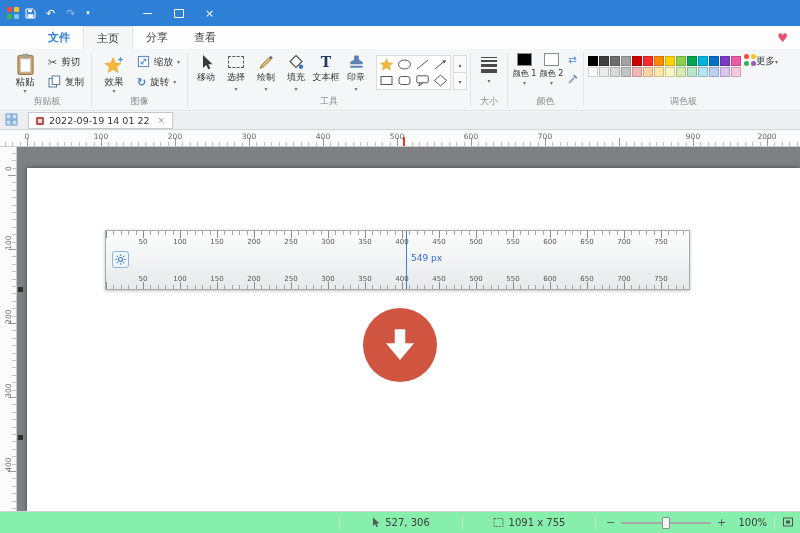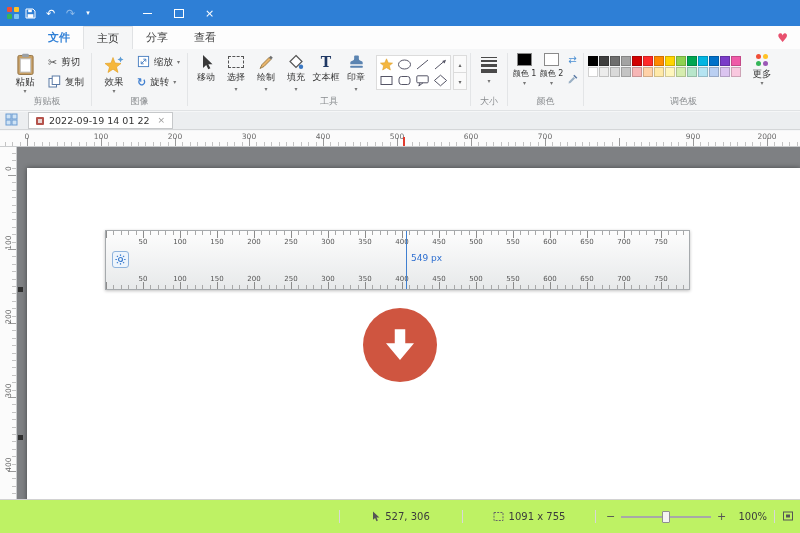--- a/index.html
+++ b/index.html
@@ -56,21 +56,21 @@
   .lines-ic{display:flex;flex-direction:column;gap:2px;align-items:center;}
   .lines-ic i{display:block;width:16px;background:#4a4a4a;}
   .colorwell{width:27px;display:flex;flex-direction:column;align-items:center;padding-top:4px;cursor:default;}
   .cswatch{width:15px;height:13px;border:1px solid #8a8a8a;box-sizing:border-box;display:block;}
   .clabel{font-size:8px;color:#333;margin-top:2px;white-space:nowrap;}
   .swapcol{display:flex;flex-direction:column;align-items:center;gap:5px;padding:6px 2px 0 2px;}
   .swap-g{font-size:10px;color:#4a8fd3;line-height:1;}
   .palrows{display:flex;flex-direction:column;padding-top:6px;}
   .palrow{display:flex;}
   .sw{width:10px;height:10px;margin:0.5px;border:1px solid rgba(0,0,0,.18);box-sizing:border-box;display:block;}
-  .morebtn{width:36px;display:flex;flex-direction:column;align-items:center;padding-top:5px;margin-left:3px;}
+  .morebtn{width:36px;display:flex;align-items:center;padding-top:5px;margin-left:3px;}
   .dots{display:grid;grid-template-columns:5px 5px;gap:2px;margin-bottom:3px;}
   .dots i{width:5px;height:5px;border-radius:50%;display:block;}
   .dots i:nth-child(1){background:#f04e37;}.dots i:nth-child(2){background:#ffc226;}
   .dots i:nth-child(3){background:#35b558;}.dots i:nth-child(4){background:#9b59b6;}
   
   .doctabs{position:absolute;top:112px;left:0;right:0;height:18px;background:#eceef0;border-bottom:1px solid #d4d6d8;display:flex;align-items:center;padding-left:5px;box-sizing:border-box;}
   .dtab{margin-left:10px;display:flex;align-items:center;gap:5px;background:#fff;border:1px solid #c6c8ca;height:15px;padding:0 7px;font-size:9.5px;color:#333;}
   .dtab .tclose{font-size:9px;color:#999;margin-left:3px;line-height:1;}
   
   .hruler{position:absolute;top:131px;left:0;right:0;height:15px;background:#fbfbfb;border-bottom:1px solid #c9cbcd;overflow:hidden;}
@@ -93,21 +93,21 @@
   .wt-bot2{position:absolute;bottom:0;left:0;right:0;height:7px;background:repeating-linear-gradient(90deg,#8c8c8c 0 1px,transparent 1px 37px);}
   .wnum{position:absolute;transform:translateX(-50%);font-size:7px;color:#555;}
   .wnum-t{top:7px;}
   .wnum-b{bottom:6px;}
   .gearbox{position:absolute;left:6px;top:20px;width:17px;height:17px;border:1px solid #8fb4dd;border-radius:3px;background:#eef5fc;display:flex;align-items:center;justify-content:center;box-sizing:border-box;}
   .posline{position:absolute;left:300px;top:0;bottom:0;width:1px;background:#3f7fd0;}
   .readout{position:absolute;left:305px;top:22px;font-size:9px;color:#2e6fd0;}
   
   .badge{position:absolute;left:363px;top:161px;width:74px;height:74px;border-radius:50%;background:#cf5540;display:flex;align-items:center;justify-content:center;}
   
-  .statusbar{position:absolute;left:0;right:0;bottom:0;height:34px;background:#bef264;border-top:1px solid #d2d2d2;display:flex;align-items:center;font-size:10px;color:#3c3c3c;padding:0 6px;box-sizing:border-box;}
+  .statusbar{position:absolute;left:0;right:0;bottom:0;height:22px;background:#86efac;border-top:1px solid #d2d2d2;display:flex;align-items:center;font-size:10px;color:#3c3c3c;padding:0 6px;box-sizing:border-box;}
   .ssep{width:1px;height:13px;background:#d8d8d8;margin:0 7px;}
   .sgroup{display:flex;align-items:center;gap:5px;justify-content:center;}
   .sgroup.cur{min-width:108px;}
   .sgroup.siz{min-width:118px;}
   .zbtn{width:15px;text-align:center;font-size:11px;color:#555;}
   .sld{position:relative;width:90px;height:14px;margin:0 3px;}
   .sld .track{position:absolute;left:0;right:0;top:6px;height:2px;background:#a8a8a8;}
   .sld .thumb{position:absolute;left:41px;top:1px;width:8px;height:12px;background:#f4f4f4;border:1px solid #8f8f8f;border-radius:1px;box-sizing:border-box;}
   .zpct{width:38px;text-align:right;}
   .spacer{flex:1;}

